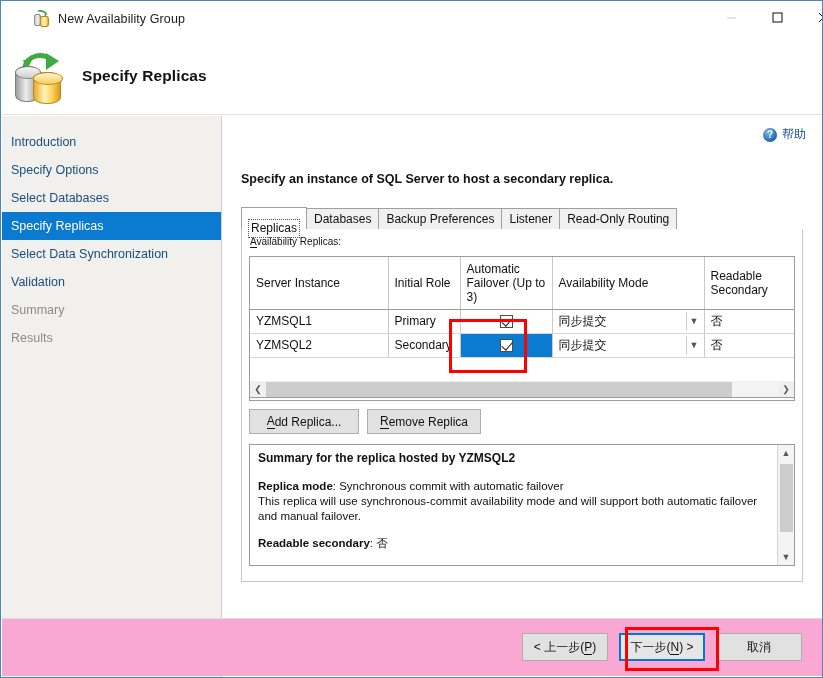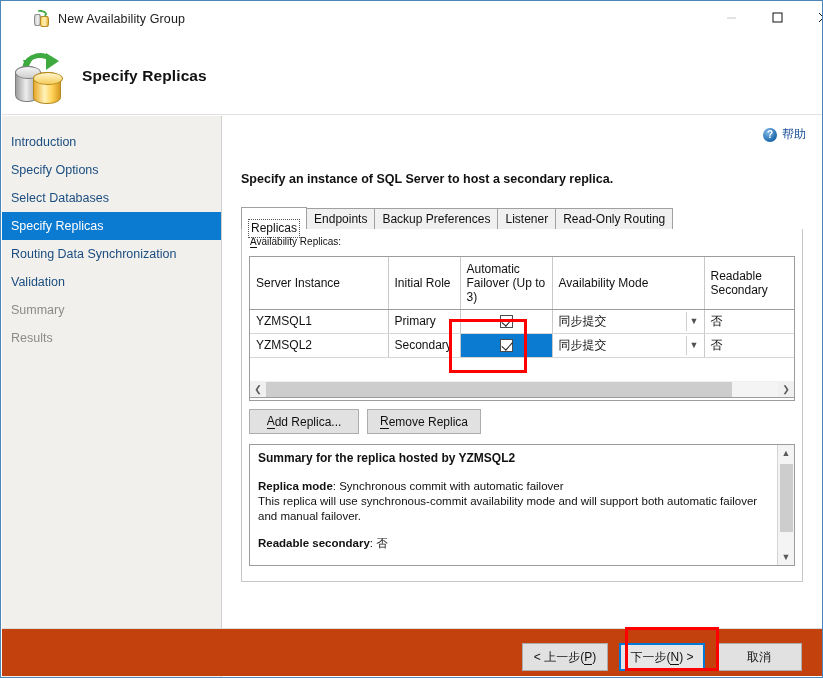--- a/index.html
+++ b/index.html
@@ -319,22 +319,22 @@
   .vs-arrow.down { position: absolute; bottom: 0; }
   .vs-thumb {
     position: absolute; left: 2px; top: 19px;
     width: 13px; height: 68px;
     background: #cdcdcd;
   }
 
   
   .footer {
     position: absolute; left: 1px; bottom: 1px;
-    width: 820px; height: 48px;
-    background: #c2410c;
+    width: 820px; height: 58px;
+    background: #f9a8d4;
     border-top: 1px solid #dcdcdc;
   }
   .footer-btns {
     position: absolute; right: 20px; top: 14px;
     display: flex; gap: 11px; align-items: center;
   }
   .fbtn {
     width: 86px; height: 28px;
     background: #e1e1e1;
     border: 1px solid #adadad;
@@ -400,41 +400,41 @@
       <div class="cyl-yellow"></div>
     </div>
     <div class="hdr-title">Specify Replicas</div>
   </div>
 
   <div class="sidebar">
     <div class="side-item">Introduction</div>
     <div class="side-item">Specify Options</div>
     <div class="side-item">Select Databases</div>
     <div class="side-item active">Specify Replicas</div>
-    <div class="side-item">Routing Data Synchronization</div>
+    <div class="side-item">Select Data Synchronization</div>
     <div class="side-item">Validation</div>
     <div class="side-item disabled">Summary</div>
     <div class="side-item disabled">Results</div>
   </div>
 
   <div class="content">
 
     <div class="help-link">
       <span class="help-icon">?</span>
       <span>帮助</span>
     </div>
 
     <div class="instruction">Specify an instance of SQL Server to host a secondary replica.</div>
 
     <div class="tabstrip">
       <div class="tab active">
         <span class="tab-inner">Replicas</span>
       </div>
       <div class="tab">
-        <span>Endpoints</span>
+        <span>Databases</span>
       </div>
       <div class="tab">
         <span>Backup Preferences</span>
       </div>
       <div class="tab">
         <span>Listener</span>
       </div>
       <div class="tab">
         <span>Read-Only Routing</span>
       </div>

